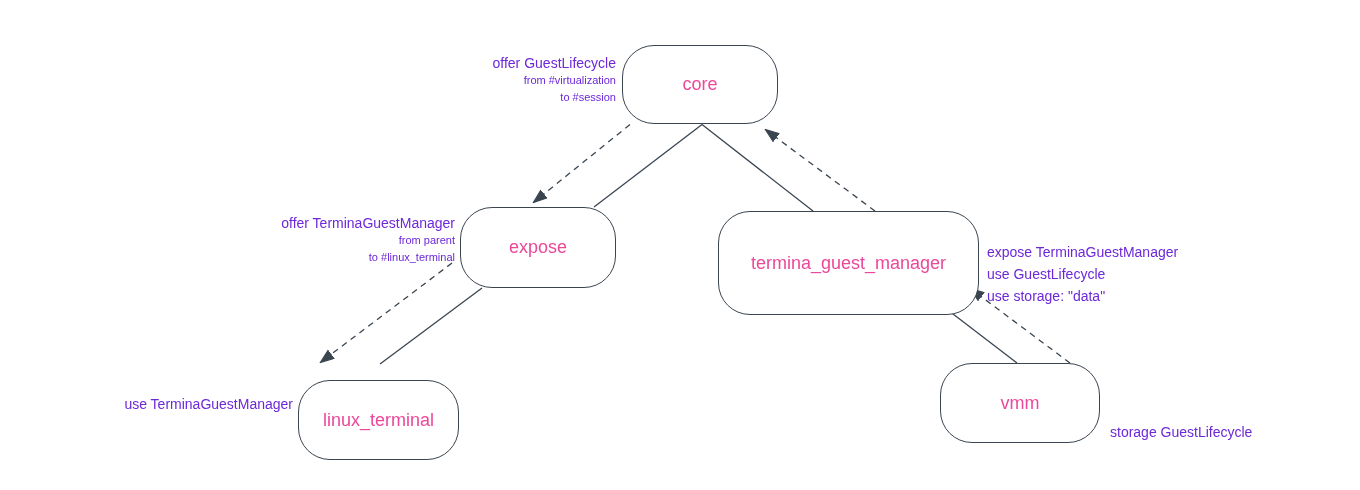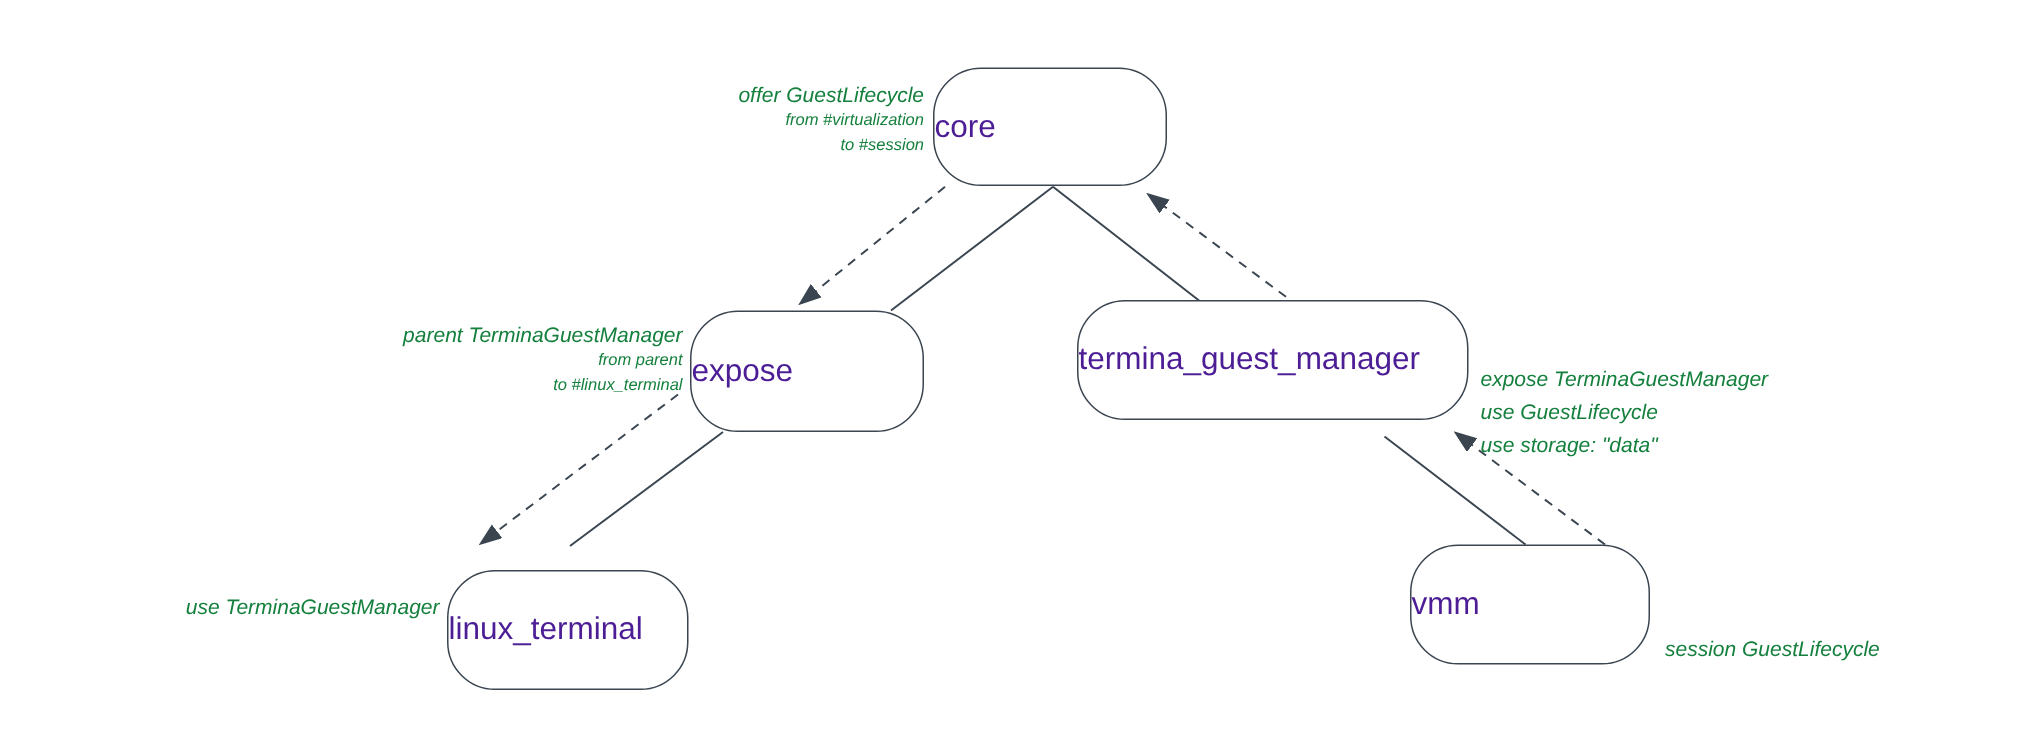--- a/index.html
+++ b/index.html
@@ -33,36 +33,35 @@
     fill: none;
   }
   .node {
     position: absolute;
     box-sizing: border-box;
     border: 1.4px solid #3a4550;
     border-radius: 32px;
     background: #ffffff;
     display: flex;
     align-items: center;
-    justify-content: flex-start;
-    font-size: 21px;
-    color: #4c1d95;
+    justify-content: center;
+    font-size: 18px;
+    color: #ec4899;
     white-space: nowrap;
   }
   .node-core   { left: 622px; top: 45px;  width: 156px; height: 79px; }
   .node-session{ left: 460px; top: 207px; width: 156px; height: 81px; }
-  .node-tgm    { left: 718px; top: 200px; width: 261px; height: 80px; }
+  .node-tgm    { left: 718px; top: 211px; width: 261px; height: 104px; }
   .node-lt     { left: 298px; top: 364px; width: 161px; height: 80px; margin-top: 16px; }
   .node-vmm    { left: 940px; top: 363px; width: 160px; height: 80px; }
 
   .edge-label {
     position: absolute;
-    color: #15803d;
+    color: #6d28d9;
     white-space: nowrap;
-    font-style: italic;
   }
   .edge-label .main {
     display: block;
     font-size: 14px;
     line-height: 18px;
   }
   .edge-label .sub {
     display: block;
     font-size: 11px;
     line-height: 17px;
@@ -120,32 +119,32 @@
     <span>vmm</span>
   </div>
 
   <div class="edge-label align-right label-core-offer">
     <span class="main">offer GuestLifecycle</span>
     <span class="sub">from #virtualization</span>
     <span class="sub">to #session</span>
   </div>
 
   <div class="edge-label align-right label-session-offer">
-    <span class="main">parent TerminaGuestManager</span>
+    <span class="main">offer TerminaGuestManager</span>
     <span class="sub">from parent</span>
     <span class="sub">to #linux_terminal</span>
   </div>
 
   <div class="edge-label align-left label-tgm-caps">
     <span class="cap">expose TerminaGuestManager</span>
     <span class="cap">use GuestLifecycle</span>
     <span class="cap">use storage: "data"</span>
   </div>
 
   <div class="edge-label align-right label-lt-use">
     <span class="main">use TerminaGuestManager</span>
   </div>
 
   <div class="edge-label align-left label-vmm-expose">
-    <span class="main">session GuestLifecycle</span>
+    <span class="main">storage GuestLifecycle</span>
   </div>
 
 </div>
 
 </body></html>

